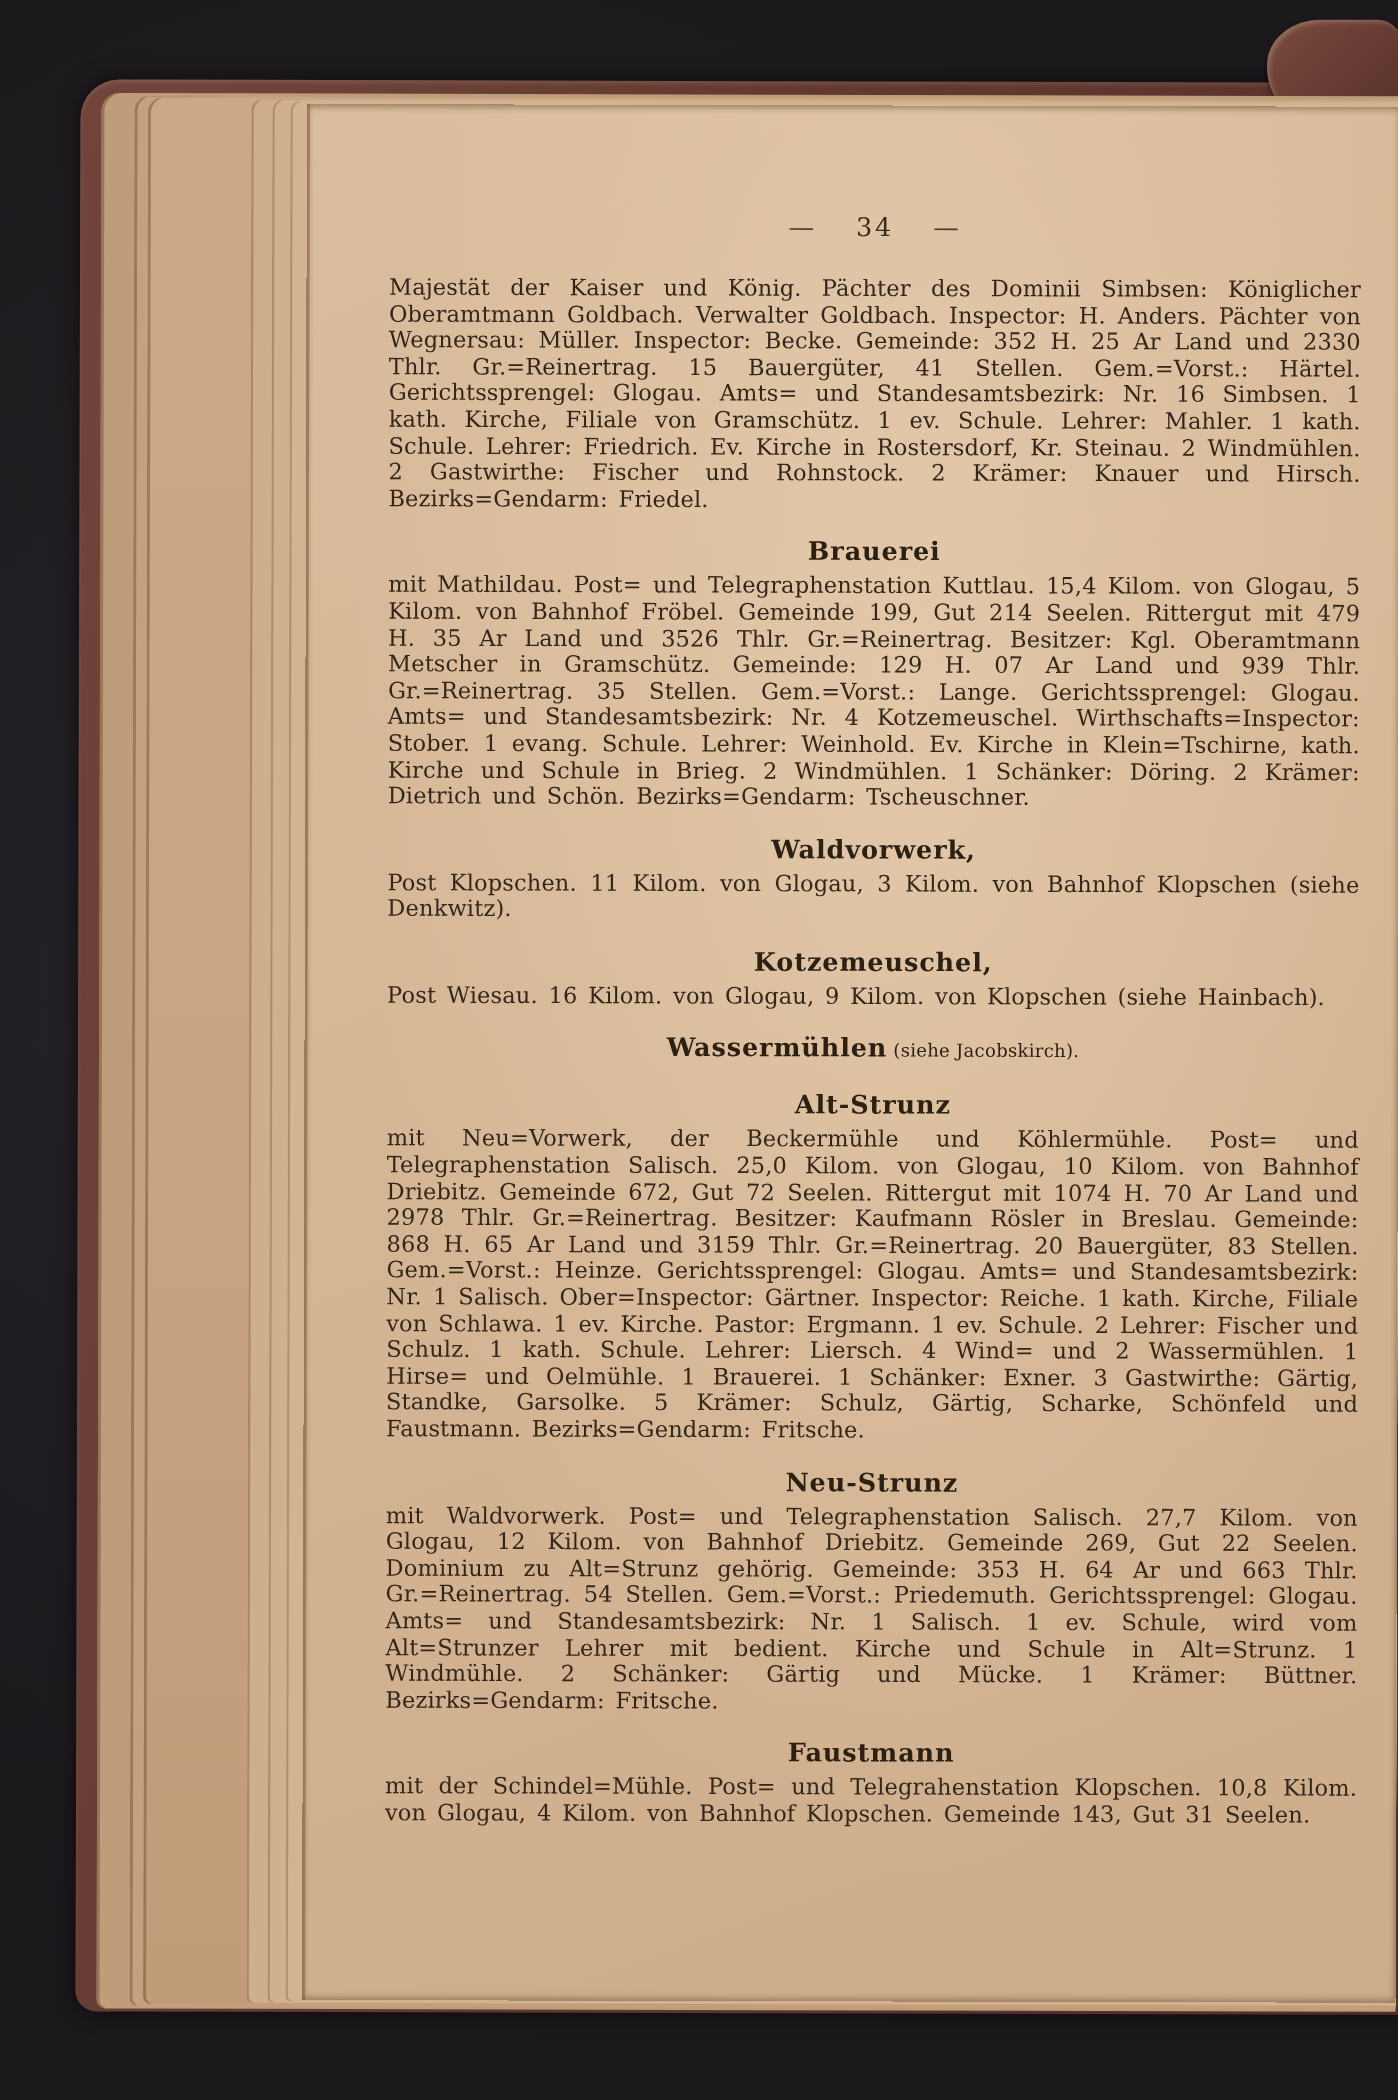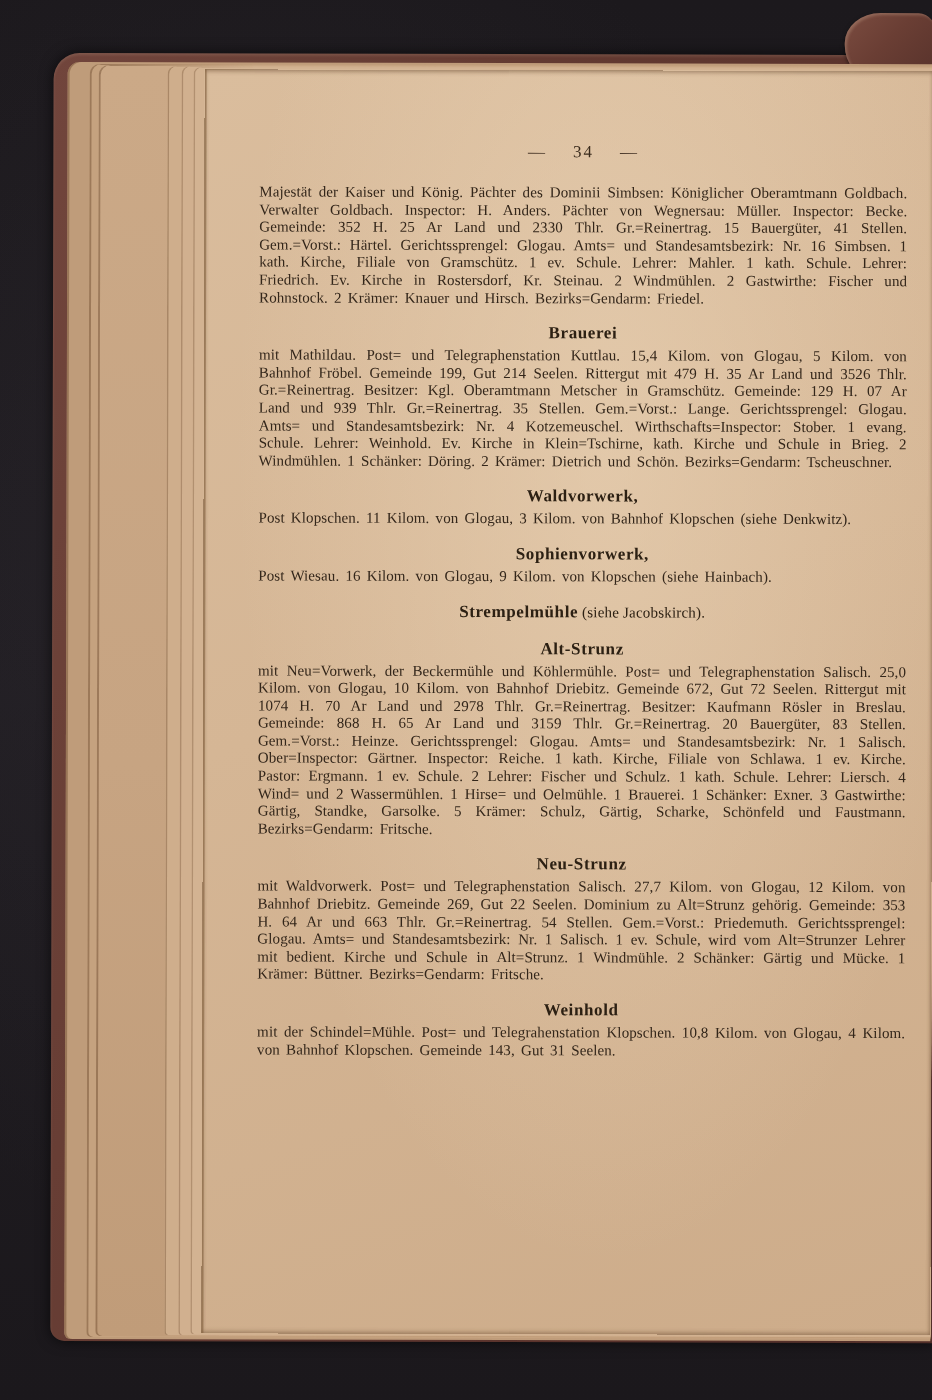--- a/index.html
+++ b/index.html
@@ -14,21 +14,20 @@
     font-family: "DejaVu Serif", serif;
   }
   .scene {
     position: relative;
     width: 932px;
     height: 1400px;
     background:
       radial-gradient(ellipse at 30% 40%, rgba(60,55,62,0.25), rgba(0,0,0,0) 60%),
       linear-gradient(180deg, #1c191d 0%, #201d22 50%, #1b181c 100%);
     overflow: hidden;
-    font-family: Liberation Serif, serif;
   }
   .book-tilt {
     position: absolute;
     inset: 0;
     transform: rotate(0.15deg);
     transform-origin: 50% 50%;
   }
   
   .cover {
     position: absolute;
@@ -109,21 +108,21 @@
     margin: 0 0 3px 0;
     text-align: center;
     font-size: 17px;
     font-weight: bold;
     line-height: 22px;
     letter-spacing: 0.6px;
     color: #2c2013;
   }
   .entry-heading .hsuffix {
     font-weight: normal;
-    font-size: 15px;
+    font-size: 12px;
     letter-spacing: 0.2px;
   }
   .entry-body {
     margin: 0;
     font-size: 15px;
     line-height: 17.6px;
     text-align: justify;
     word-spacing: 2.3px;
     letter-spacing: 0.1px;
   }
@@ -159,39 +158,39 @@
           <h2 class="entry-heading"><span class="hname">Brauerei</span></h2>
           <p class="entry-body">mit Mathildau. Post= und Telegraphenstation Kuttlau. 15,4 Kilom. von Glogau, 5 Kilom. von Bahnhof Fröbel. Gemeinde 199, Gut 214 Seelen. Rittergut mit 479 H. 35 Ar Land und 3526 Thlr. Gr.=Reinertrag. Besitzer: Kgl. Oberamtmann Metscher in Gramschütz. Gemeinde: 129 H. 07 Ar Land und 939 Thlr. Gr.=Reinertrag. 35 Stellen. Gem.=Vorst.: Lange. Gerichtssprengel: Glogau. Amts= und Standesamtsbezirk: Nr. 4 Kotzemeuschel. Wirthschafts=Inspector: Stober. 1 evang. Schule. Lehrer: Weinhold. Ev. Kirche in Klein=Tschirne, kath. Kirche und Schule in Brieg. 2 Windmühlen. 1 Schänker: Döring. 2 Krämer: Dietrich und Schön. Bezirks=Gendarm: Tscheuschner.</p>
         </section>
 
         <section class="entry">
           <h2 class="entry-heading"><span class="hname">Waldvorwerk,</span></h2>
           <p class="entry-body">Post Klopschen. 11 Kilom. von Glogau, 3 Kilom. von Bahnhof Klopschen (siehe Denkwitz).</p>
         </section>
 
         <section class="entry">
-          <h2 class="entry-heading"><span class="hname">Sophienvorwerk,</span></h2>
+          <h2 class="entry-heading"><span class="hname">Kotzemeuschel,</span></h2>
           <p class="entry-body">Post Wiesau. 16 Kilom. von Glogau, 9 Kilom. von Klopschen (siehe Hainbach).</p>
         </section>
 
         <section class="entry standalone">
-          <h2 class="entry-heading"><span class="hname">Strempelmühle</span><span class="hsuffix"> (siehe Jacobskirch).</span></h2>
+          <h2 class="entry-heading"><span class="hname">Wassermühlen</span><span class="hsuffix"> (siehe Jacobskirch).</span></h2>
         </section>
 
         <section class="entry">
           <h2 class="entry-heading"><span class="hname">Alt-Strunz</span></h2>
           <p class="entry-body">mit Neu=Vorwerk, der Beckermühle und Köhlermühle. Post= und Telegraphenstation Salisch. 25,0 Kilom. von Glogau, 10 Kilom. von Bahnhof Driebitz. Gemeinde 672, Gut 72 Seelen. Rittergut mit 1074 H. 70 Ar Land und 2978 Thlr. Gr.=Reinertrag. Besitzer: Kaufmann Rösler in Breslau. Gemeinde: 868 H. 65 Ar Land und 3159 Thlr. Gr.=Reinertrag. 20 Bauergüter, 83 Stellen. Gem.=Vorst.: Heinze. Gerichtssprengel: Glogau. Amts= und Standesamtsbezirk: Nr. 1 Salisch. Ober=Inspector: Gärtner. Inspector: Reiche. 1 kath. Kirche, Filiale von Schlawa. 1 ev. Kirche. Pastor: Ergmann. 1 ev. Schule. 2 Lehrer: Fischer und Schulz. 1 kath. Schule. Lehrer: Liersch. 4 Wind= und 2 Wassermühlen. 1 Hirse= und Oelmühle. 1 Brauerei. 1 Schänker: Exner. 3 Gastwirthe: Gärtig, Standke, Garsolke. 5 Krämer: Schulz, Gärtig, Scharke, Schönfeld und Faustmann. Bezirks=Gendarm: Fritsche.</p>
         </section>
 
         <section class="entry">
           <h2 class="entry-heading"><span class="hname">Neu-Strunz</span></h2>
           <p class="entry-body">mit Waldvorwerk. Post= und Telegraphenstation Salisch. 27,7 Kilom. von Glogau, 12 Kilom. von Bahnhof Driebitz. Gemeinde 269, Gut 22 Seelen. Dominium zu Alt=Strunz gehörig. Gemeinde: 353 H. 64 Ar und 663 Thlr. Gr.=Reinertrag. 54 Stellen. Gem.=Vorst.: Priedemuth. Gerichtssprengel: Glogau. Amts= und Standesamtsbezirk: Nr. 1 Salisch. 1 ev. Schule, wird vom Alt=Strunzer Lehrer mit bedient. Kirche und Schule in Alt=Strunz. 1 Windmühle. 2 Schänker: Gärtig und Mücke. 1 Krämer: Büttner. Bezirks=Gendarm: Fritsche.</p>
         </section>
 
         <section class="entry">
-          <h2 class="entry-heading"><span class="hname">Weinhold</span></h2>
+          <h2 class="entry-heading"><span class="hname">Faustmann</span></h2>
           <p class="entry-body">mit der Schindel=Mühle. Post= und Telegrahenstation Klopschen. 10,8 Kilom. von Glogau, 4 Kilom. von Bahnhof Klopschen. Gemeinde 143, Gut 31 Seelen.</p>
         </section>
 
       </div>
     </div>
   </div>
 </div>
 
 </body></html>

